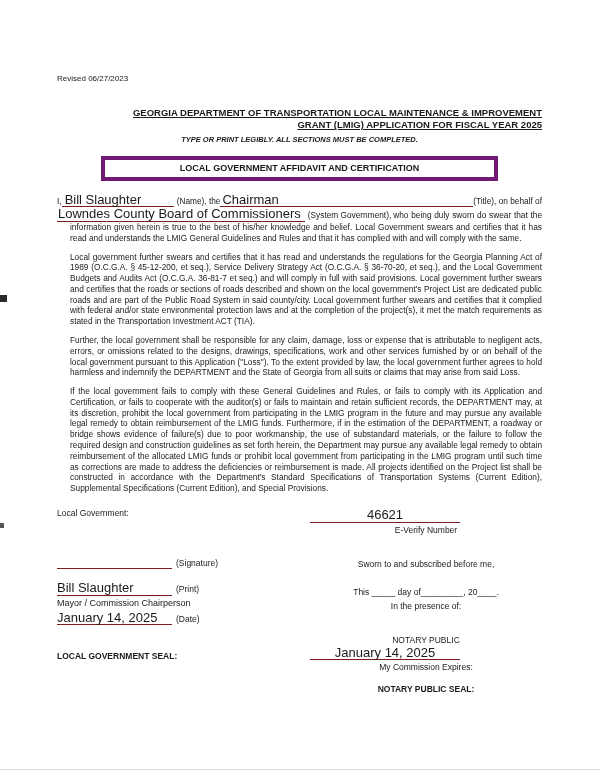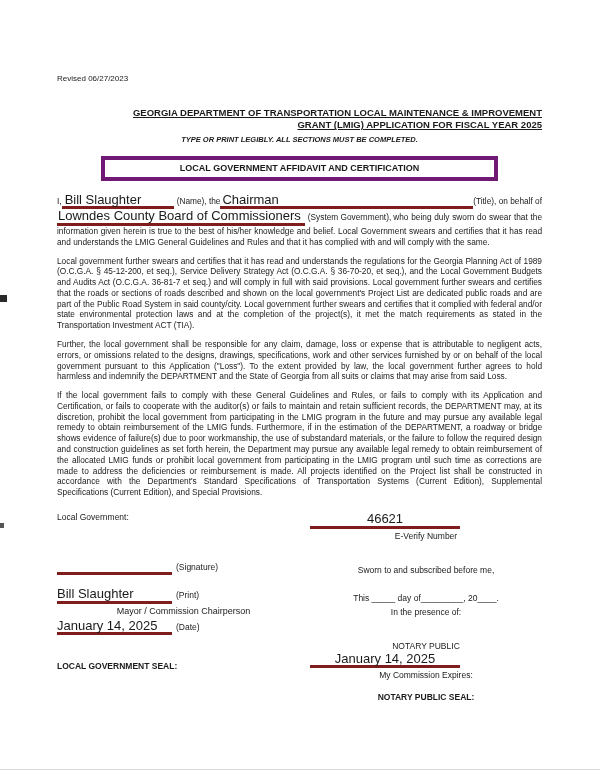--- a/index.html
+++ b/index.html
@@ -19,26 +19,26 @@
   .doc-title { font-size: 9.5px; font-weight: bold; text-align: right; line-height: 1.3; text-decoration: underline; }
   .instructions { font-size: 7.5px; font-weight: bold; font-style: italic; text-align: center; margin-top: 3px; }
 
   .section-box {
     width: 82%; margin: 12px auto 12px;
     border: 4px solid #701a75;
     text-align: center; font-weight: bold; font-size: 9px;
     padding: 3px 0 4px;
   }
 
-  .body-text { font-size: 8.3px; line-height: 1.3; text-align: justify; }
+  .body-text { font-size: 8.3px; line-height: 1.3; text-align: justify; margin-left: 13px; }
   .para { margin-top: 8px; }
 
   .aff-line { display: flex; align-items: baseline; font-size: 8.3px; }
   .lbl { white-space: nowrap; }
-  .fill-line { display: inline-block; border-bottom: 3px solid #7f1d1d; }
+  .fill-line { display: inline-block; border-bottom: 1px solid #7f1d1d; }
   .filled { font-size: 13px; line-height: 1.05; }
   .name-line { width: 112px; padding-left: 3px; margin-right: 3px; }
   .title-line { flex: 1; padding-left: 2px; margin: 0 0; }
   .gov-line { padding: 0 4px 0 1px; margin-right: 3px; white-space: nowrap; }
   .line2-rest { flex: 1; text-align: justify; text-align-last: justify; padding-left: 2px; }
 
   .bottom { display: flex; margin-top: 14px; font-size: 8.5px; }
   .col-left { width: 253px; }
   .col-right { flex: 1; text-align: center; }
   .frow { display: flex; align-items: baseline; }
@@ -48,21 +48,21 @@
   .mt40 { margin-top: 40px; }
   .mt24 { margin-top: 24px; }
   .mt18 { margin-top: 18px; }
   .mt12 { margin-top: 12px; }
   .mt26 { margin-top: 26px; }
   .mt4 { margin-top: 4px; }
   .mt3 { margin-top: 3px; }
   .mt2 { margin-top: 2px; }
   .mt1 { margin-top: 1px; }
   .bold { font-weight: bold; }
-  .chairperson { font-size: 9px; margin-top: 2px; text-align: center; }
+  .chairperson { font-size: 9px; margin-top: 2px; }
 
   .artifact-left {
     position: absolute; left: 0; top: 295px;
     width: 7px; height: 7px; background: #2a2a2a;
   }
   .artifact-left-2 {
     position: absolute; left: 0; top: 523px;
     width: 4px; height: 5px; background: #555;
   }
   .bottom-edge {

